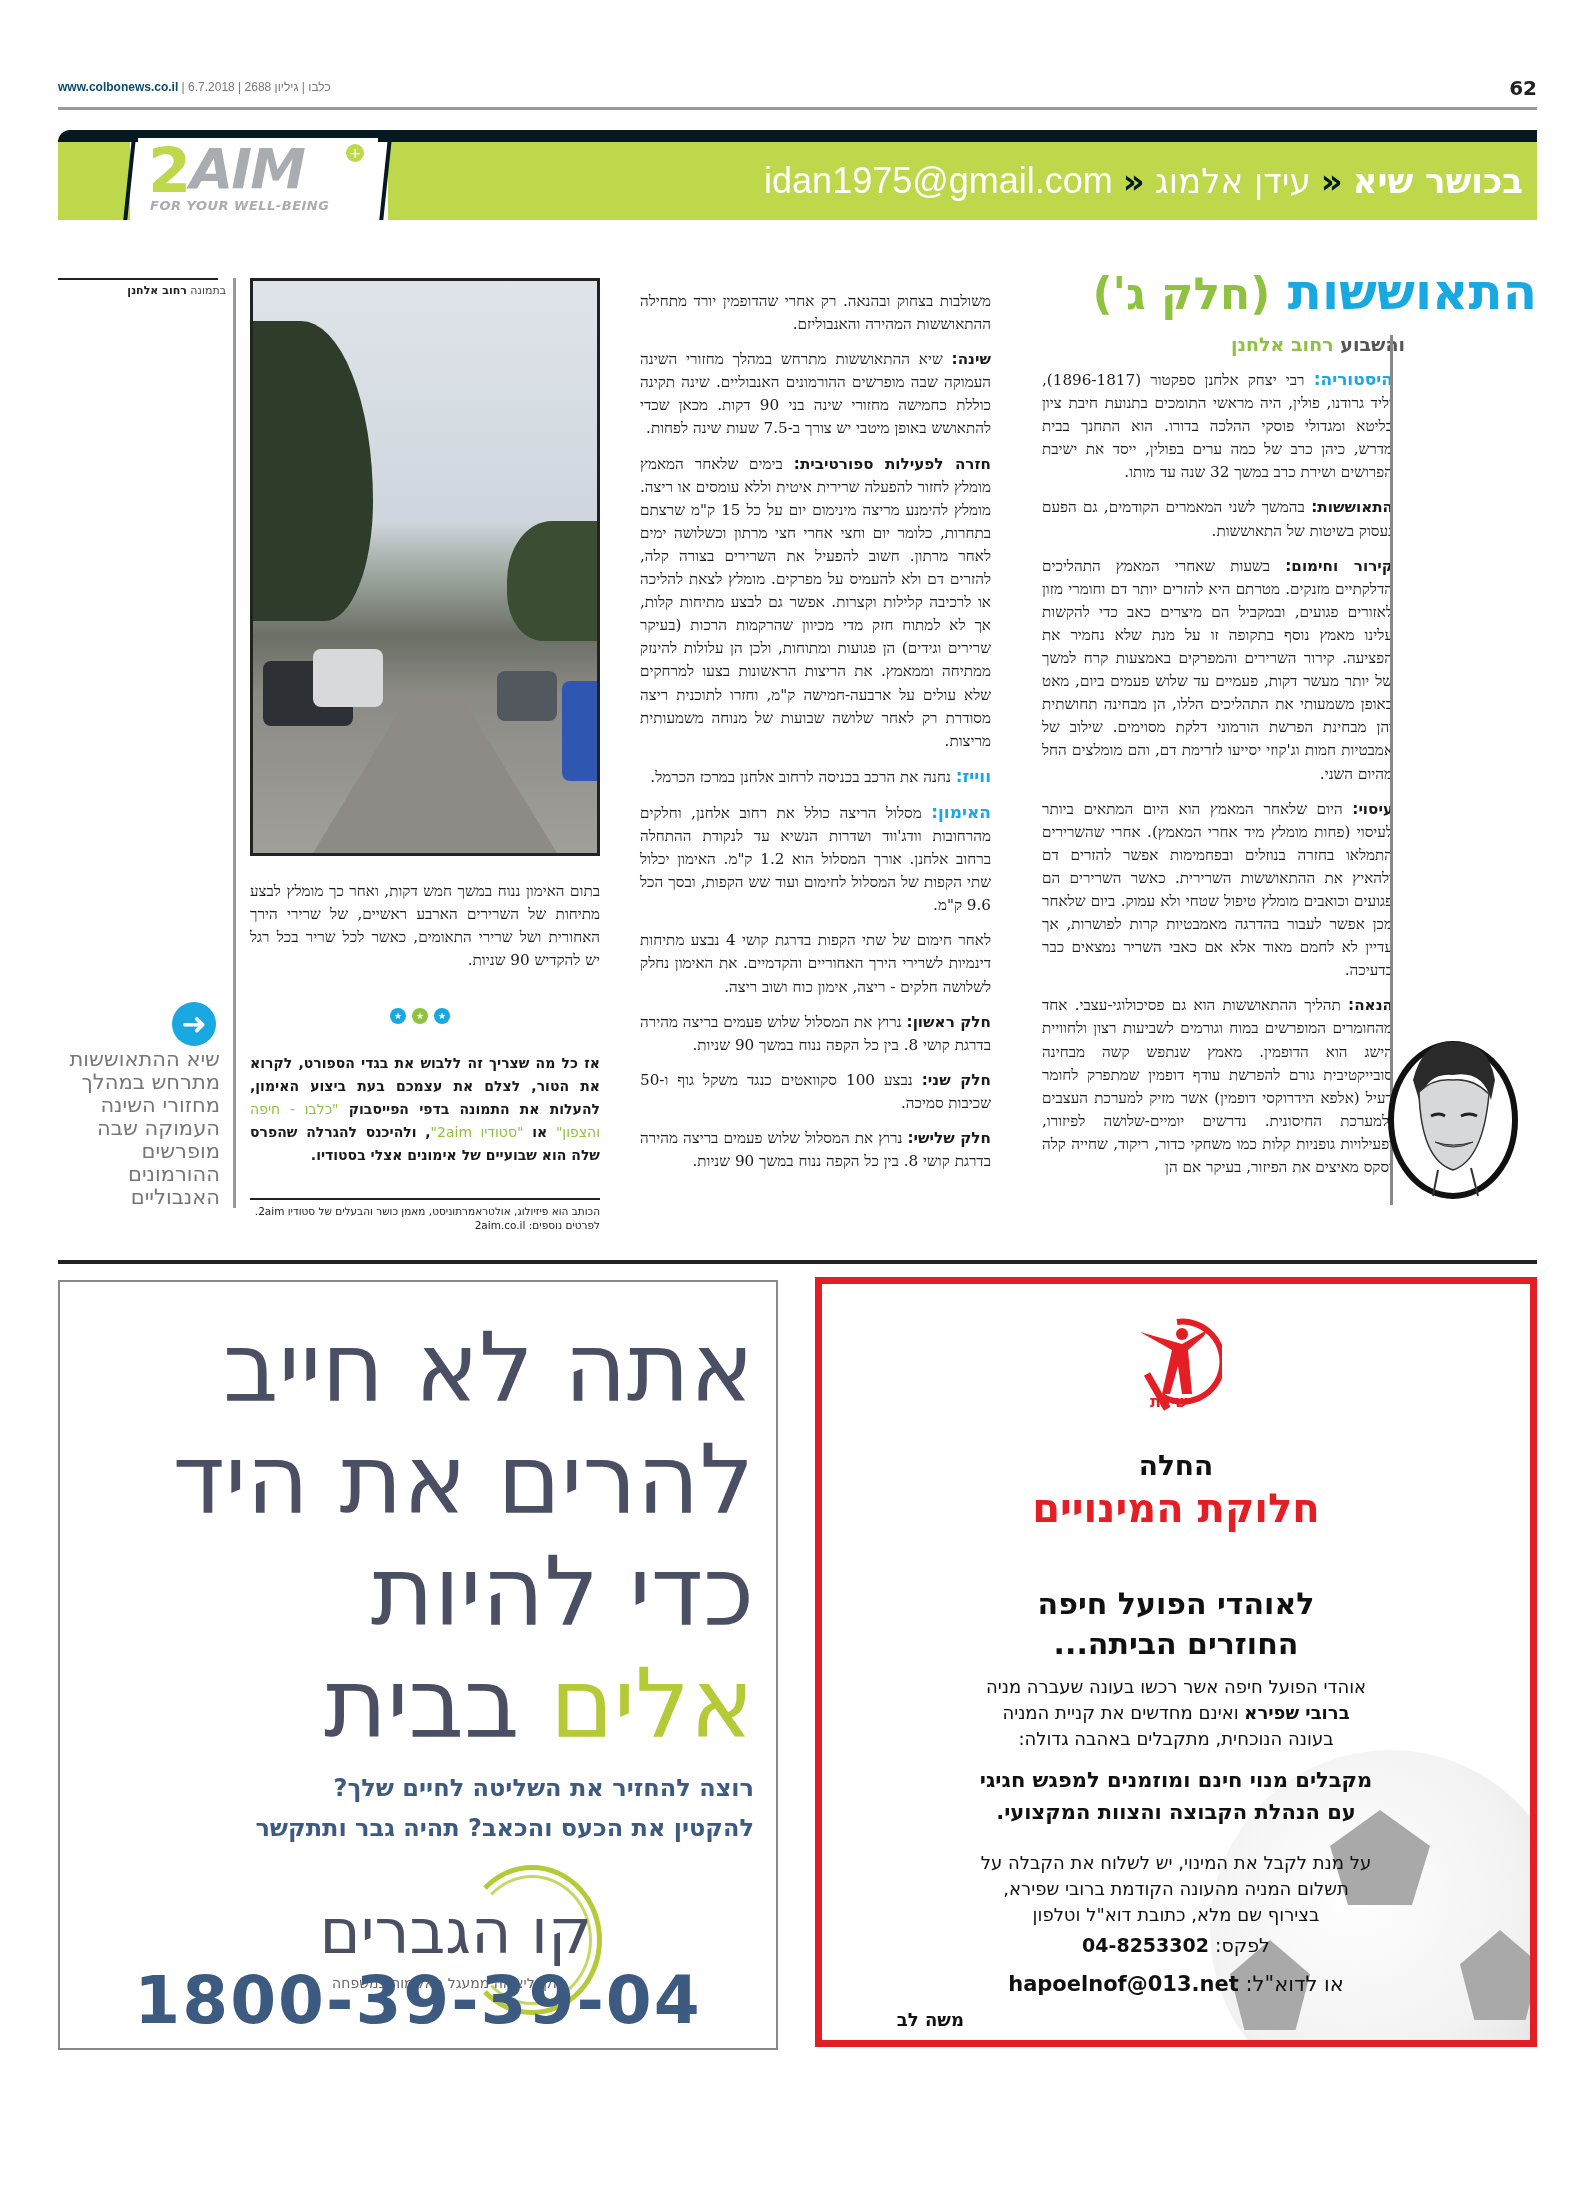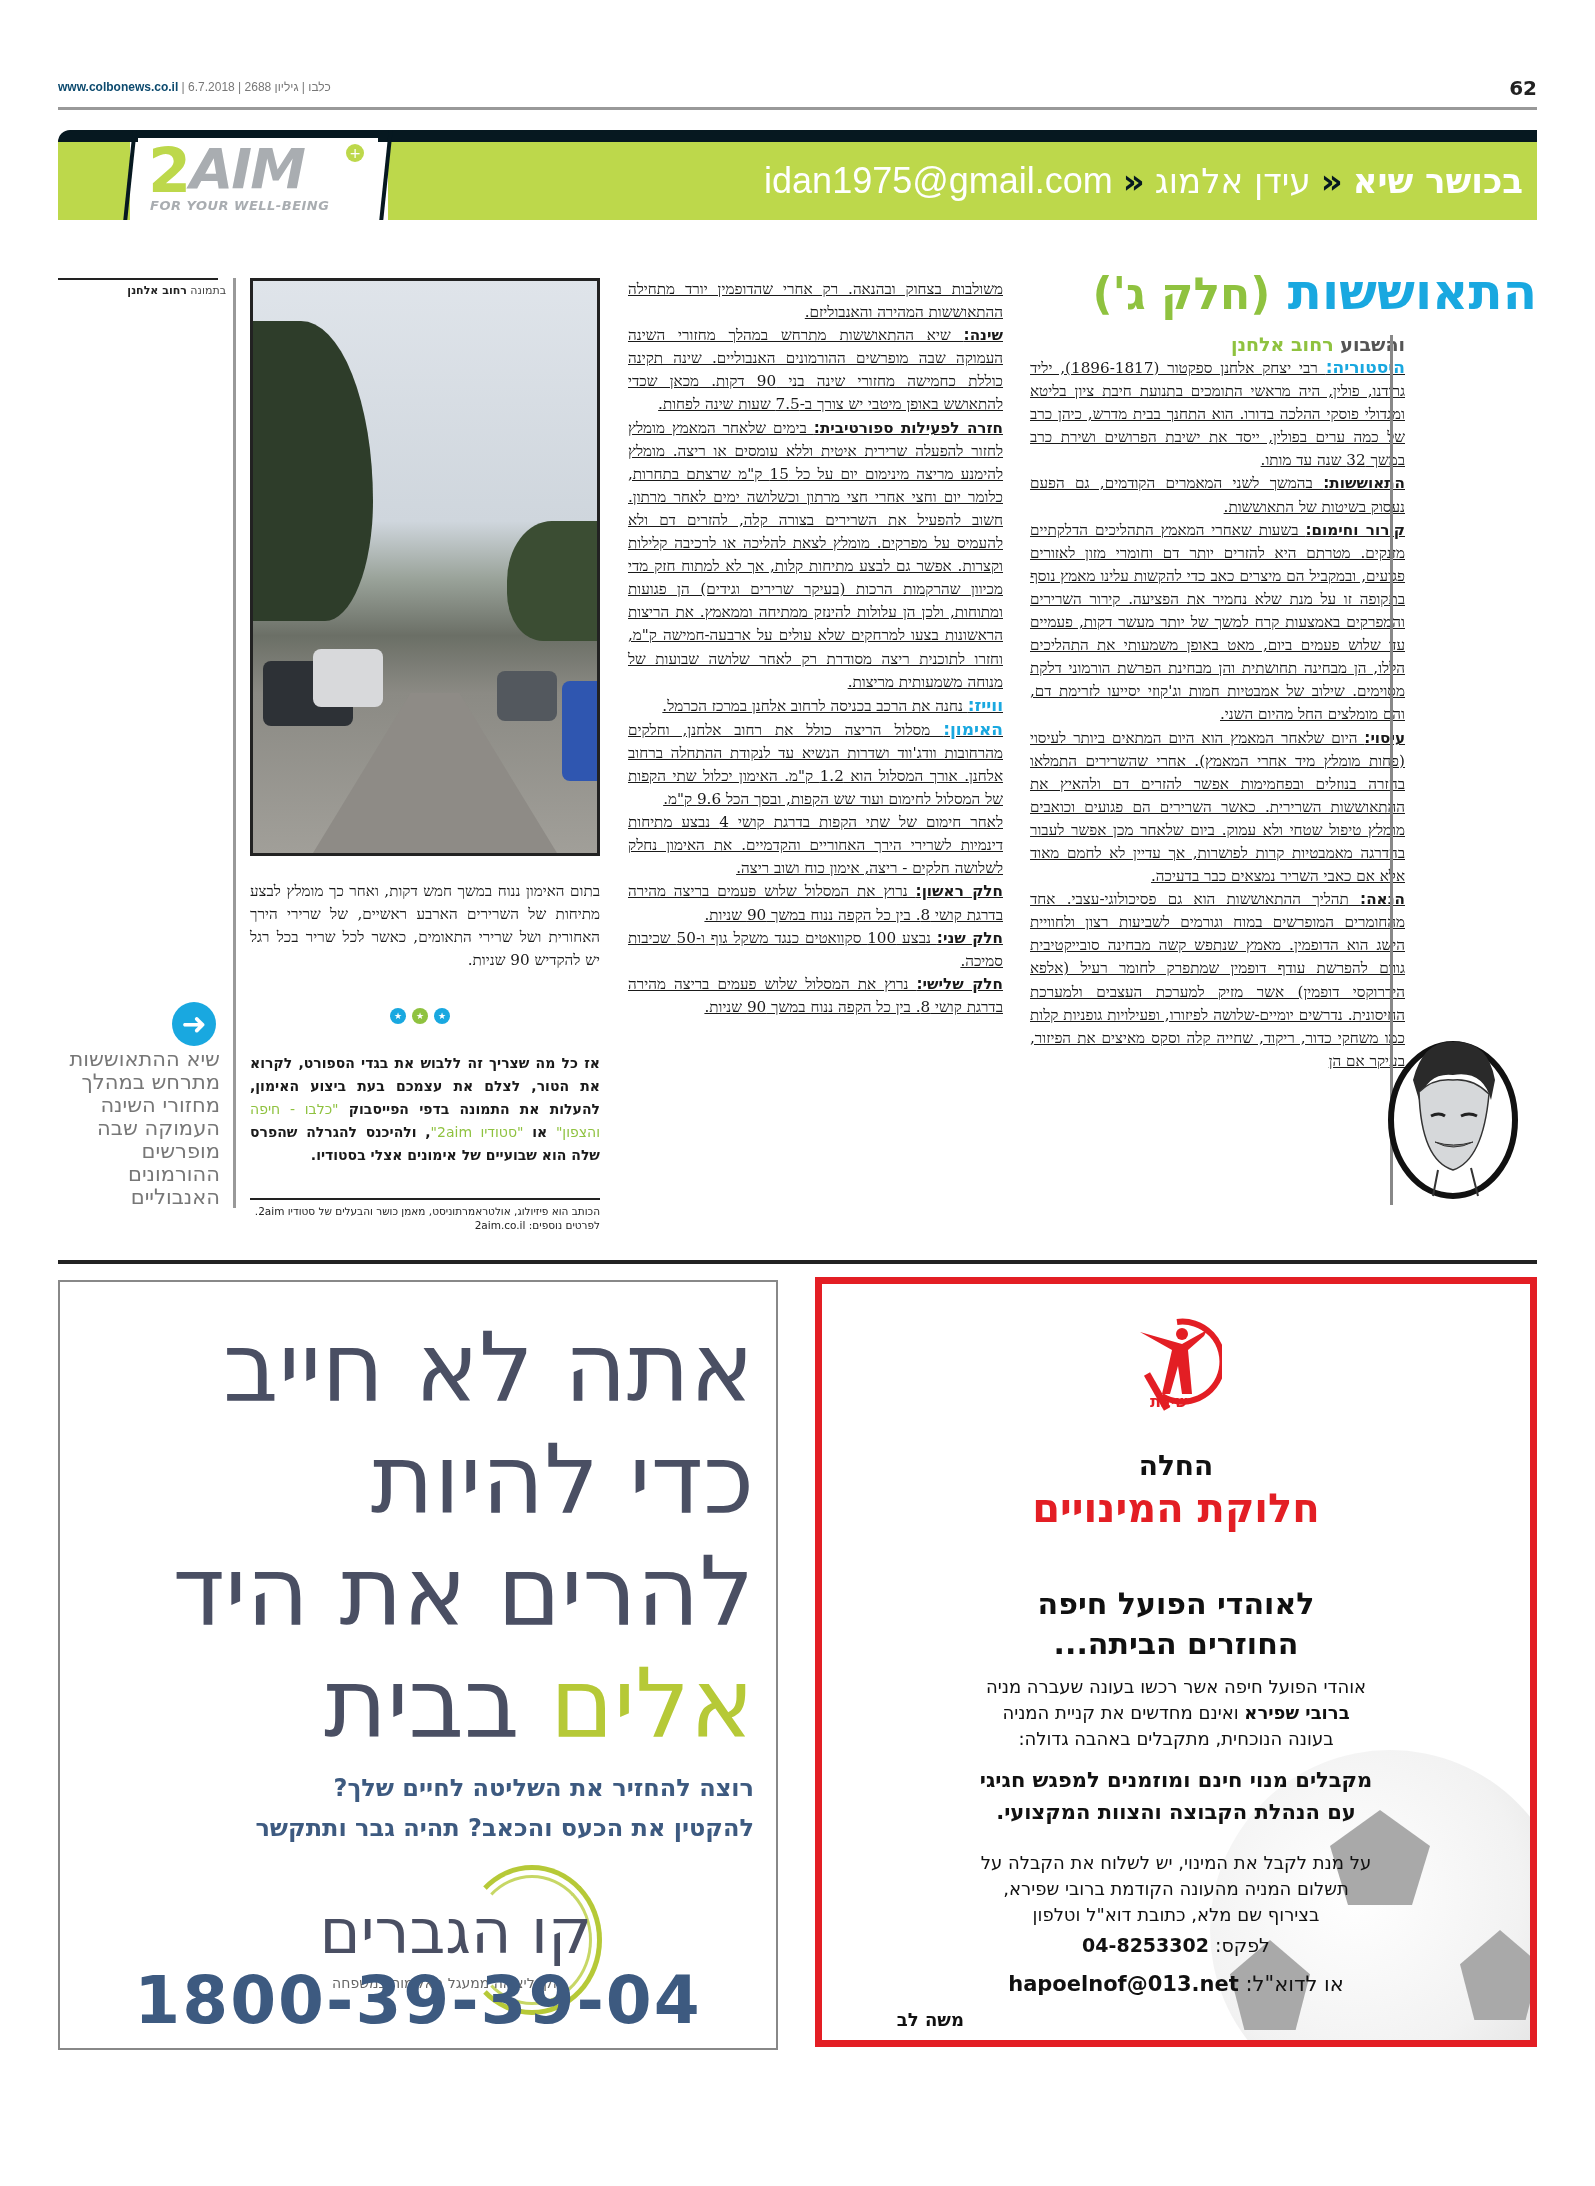--- a/index.html
+++ b/index.html
@@ -26,21 +26,21 @@
   .logo .tag { position: absolute; left: 12px; top: 60px; font-family: "DejaVu Sans", sans-serif; font-weight: bold; font-size: 13px; color: #a9adb1; font-style: italic; letter-spacing: 0.5px; }
   .banner-text { position: absolute; right: 14px; top: 16px; height: 70px; display: flex; align-items: center; direction: rtl; gap: 10px; color: #fff; font-family: "DejaVu Sans", sans-serif; font-size: 34px; }
   .banner-text .col { font-weight: bold; }
   .banner-text .chev { color: #061820; font-weight: bold; font-size: 34px; }
   .banner-text .email { direction: ltr; font-family: "Liberation Sans", sans-serif; font-size: 36px; }
 
   
   .headline { right: 58px; top: 262px; direction: rtl; font-family: "DejaVu Sans", sans-serif; font-weight: bold; font-size: 50px; color: #19a8e0; line-height: 60px; }
   .headline .part { color: #8fc23f; font-size: 44px; }
   .col-text { direction: rtl; text-align: justify; font-size: 15.2px; line-height: 23.1px; }
-  .col-text p { margin: 0; text-decoration: underline; }
+  .col-text p { margin: 12px; }
   .col-text b.k { font-family: "DejaVu Sans", sans-serif; font-weight: bold; }
   .col-text b.kb { color: #19a8e0; font-family: "DejaVu Sans", sans-serif; font-weight: bold; font-size: 17px; }
   .col1 { right: 190px; width: 375px; top: 332px; }
   .col1 .byline { font-family: "DejaVu Sans", sans-serif; font-weight: bold; font-size: 19px; color: #555; line-height: 24px; }
   .col1 .byline .nm { color: #8fc23f; }
   .col2 { left: 628px; width: 375px; top: 278px; }
   .vrule1 { left: 1390px; top: 335px; width: 3px; height: 870px; background: #888; }
   .vrule2 { left: 233px; top: 278px; width: 3px; height: 930px; background: #999; }
 
   .avatar { left: 1383px; top: 1020px; width: 140px; height: 180px; }
@@ -196,22 +196,22 @@
 <div class="abs pull">
   <div class="arrow">➜</div>
   <div class="txt">שיא ההתאוששות מתרחש במהלך מחזורי השינה העמוקה שבה מופרשים ההורמונים האנבוליים</div>
 </div>
 
 <div class="abs hrule"></div>
 
 <div class="abs ad1">
   <div class="big">
     <div>אתה לא חייב</div>
+    <div>להרים את היד</div>
     <div>כדי להיות</div>
-    <div>להרים את היד</div>
     <div><span class="g">אלים</span><span> בבית</span></div>
   </div>
   <div class="sub">
     <div>רוצה להחזיר את השליטה לחיים שלך?</div>
     <div>להקטין את הכעס והכאב? תהיה גבר ותתקשר</div>
   </div>
   <div class="logo2">
     <div class="ring"></div>
     <div class="ring2"></div>
     <div class="lname">קו הגברים</div>

